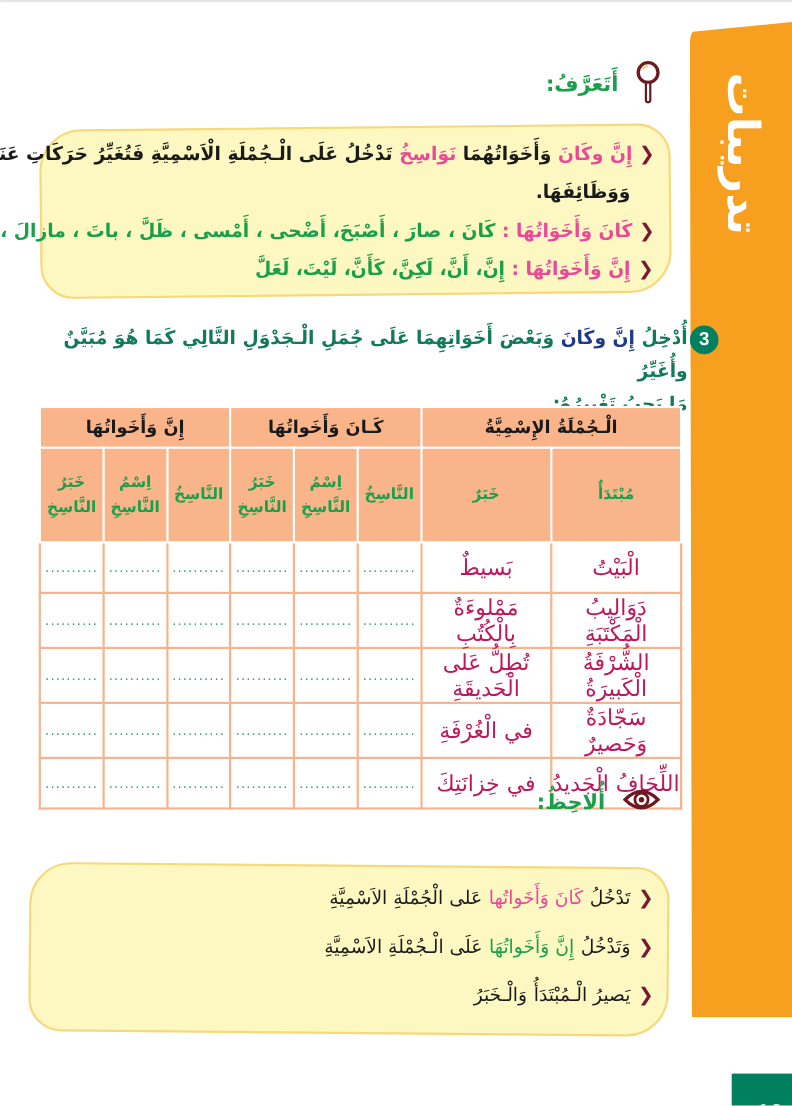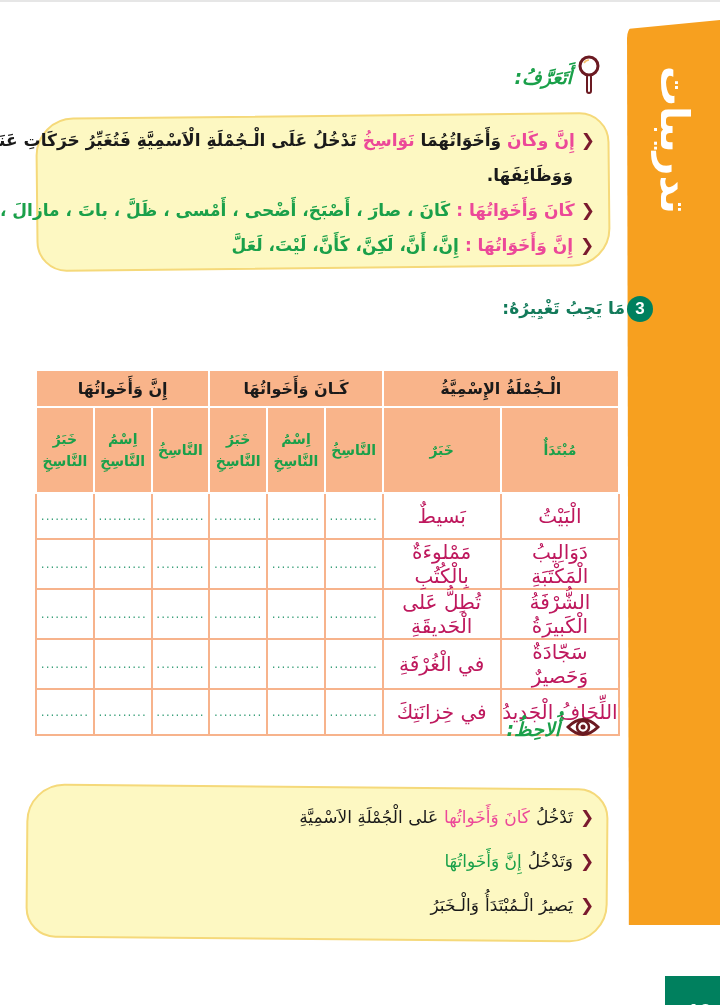--- a/index.html
+++ b/index.html
@@ -30,23 +30,22 @@
     background:#00805e;
     display:flex; align-items:center; justify-content:center;
     color:#ffffff; font-size:22px; font-weight:bold;
     font-family:"Liberation Sans", sans-serif;
     direction:ltr;
     margin-left:14px;
   }
 
   
   .section-head {
-    position:absolute; display:flex; align-items:center; gap:6px;
+    position:absolute; display:flex; align-items:center; gap:16px;
     direction:rtl;
-    font-style:italic;
   }
   .section-head .label {
     color:#1aa04a; font-size:19px; font-weight:bold;
     font-family:"DejaVu Sans", sans-serif;
   }
   .learn-head { right:120px; top:55px; }
   .observe-head { right:120px; top:716px; }
 
   
   .note-box {
@@ -149,20 +148,25 @@
   </div>
   <div class="line">
     <span class="bullet">❮</span>
     <span class="red">إِنَّ وَأَخَوَاتُهَا :</span>
     <span class="green">إِنَّ، أَنَّ، لَكِنَّ، كَأَنَّ، لَيْتَ، لَعَلَّ</span>
   </div>
 </div>
 
 <div class="question">
   <span class="q-num">3</span>
+  <div class="q-text">
+    <span>أُدْخِلُ</span>
+    <span class="blue">إِنَّ وكَانَ</span>
+    <span>وَبَعْضَ أَخَوَاتِهِمَا عَلَى جُمَلِ الْـجَدْوَلِ التَّالِي كَمَا هُوَ مُبَيَّنٌ وأُغَيِّرُ</span>
+  </div>
   <div class="q-text">مَا يَجِبُ تَغْيِيرُهُ:</div>
 </div>
 
 <table class="grid">
   <colgroup>
     <col class="col-wide">
       <col class="col-wide">
     <col class="col-narrow">
       <col class="col-narrow">
       <col class="col-narrow">
@@ -257,19 +261,20 @@
   <div class="line normal" style="line-height:44px;">
     <span class="bullet">❮</span>
     <span class="black normal">تَدْخُلُ</span>
     <span class="red normal">كَانَ وَأَخَواتُها</span>
     <span class="black normal">عَلى الْجُمْلَةِ الاَسْمِيَّةِ</span>
   </div>
   <div class="line normal" style="line-height:44px;">
     <span class="bullet">❮</span>
     <span class="black normal">وَتَدْخُلُ</span>
     <span class="green normal">إِنَّ وَأَخَواتُهَا</span>
+    <span class="black normal">عَلَى الْـجُمْلَةِ الاَسْمِيَّةِ</span>
   </div>
   <div class="line normal" style="line-height:44px;">
     <span class="bullet">❮</span>
     <span class="black normal">يَصيرُ الْـمُبْتَدَأُ</span>
     <span class="black normal">وَالْـخَبَرُ</span>
   </div>
 </div>
 
 </body></html>

